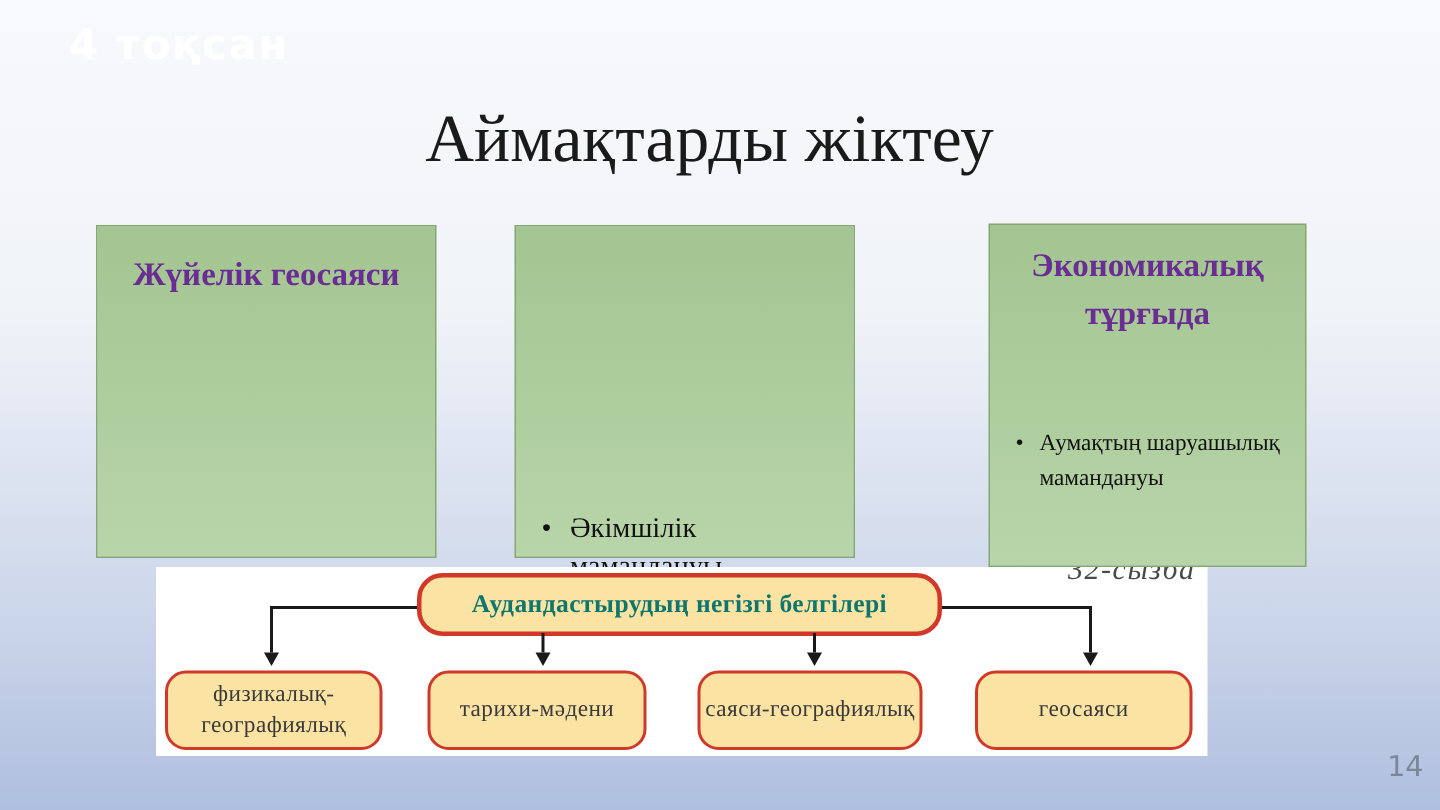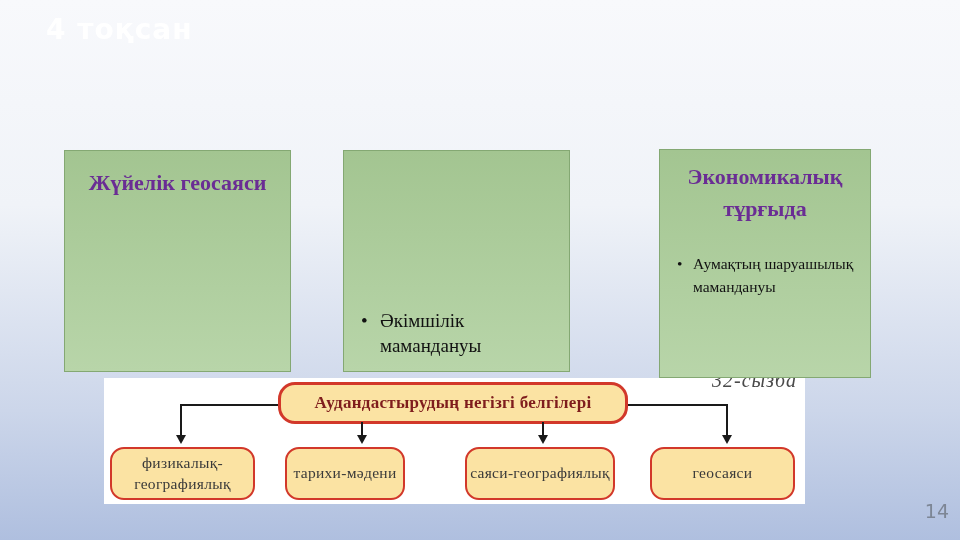--- a/index.html
+++ b/index.html
@@ -51,21 +51,21 @@
   .b2 .box-title{top:36px;}
   .b3 .box-title{top:11px;}
   .bullet-list{
     list-style:none;margin:0;padding:0;
     position:absolute;left:14px;right:6px;
     font-size:19px;line-height:1.32;color:#121212;
   }
   .b1 .bullet-list{top:126px;}
   .b2 .bullet-list{top:157px;}
   .b3 .bullet-list{top:102px;font-size:15.5px;line-height:1.5;width:182px;}
-  .bullet-list li{position:relative;padding-left:22px;}
+  .bullet-list li{position:relative;padding-left:22px;margin-top:32px;}
   .b3 .bullet-list li{padding-left:19px;}
   .bullet-list li::before{
     content:"\2022";
     position:absolute;left:3px;top:0;
   }
   .diagram{
     position:absolute;left:104px;top:378px;width:701px;height:126px;
     background:#ffffff;overflow:hidden;
   }
   .diagram-caption{
@@ -76,30 +76,30 @@
   .diagram-node{
     position:absolute;box-sizing:border-box;
     background:var(--diagram_yellow,#fbe3a3);
     display:flex;align-items:center;justify-content:center;
     text-align:center;color:#3a3a3a;letter-spacing:0.3px;
   }
   .root-node{
     left:174px;top:4px;width:350px;height:42px;
     border:3px solid var(--diagram_red,#d2382a);
     border-radius:17px;
-    font-weight:bold;font-size:17px;color:#7f1d1d;
+    font-weight:bold;font-size:17px;color:#0f766e;
   }
   .child-node{
     top:69px;height:53px;
     border:2.5px solid var(--diagram_red,#d2382a);
     border-radius:14px;
     font-size:15.5px;line-height:1.35;
   }
   .child-node.c1{left:6px;width:145px;}
-  .child-node.c2{left:181px;width:120px;}
+  .child-node.c2{left:181px;width:146px;}
   .child-node.c3{left:361px;width:150px;}
   .child-node.c4{left:546px;width:145px;}
   .connector{position:absolute;background:#1a1a1a;}
   .conn-h{height:2px;}
   .conn-v{width:2px;}
   .arrowhead{
     position:absolute;width:0;height:0;
     border-left:5px solid transparent;
     border-right:5px solid transparent;
     border-top:9px solid #1a1a1a;
@@ -110,20 +110,21 @@
     font-size:19px;color:#7d8695;
   }
 </style>
 </head>
 <body>
 
 <div class="slide">
 
   <div class="quarter-label">4 тоқсан</div>
 
+  <h1 class="slide-title" style="margin:0;font-weight:normal;">Аймақтарды жіктеу</h1>
 
   <div class="concept-box b1">
     <div class="box-title">Жүйелік геосаяси</div>
   </div>
 
   <div class="concept-box b2">
     <ul class="bullet-list">
       <li>Әкімшілік мамандануы</li>
     </ul>
   </div>

